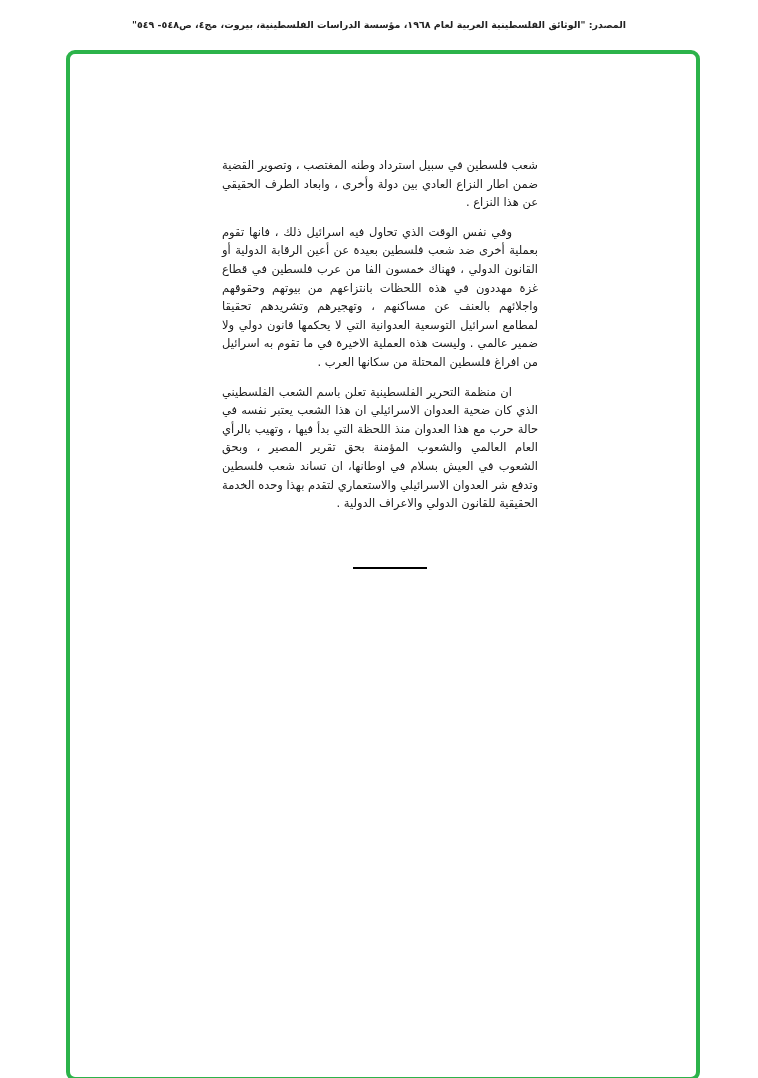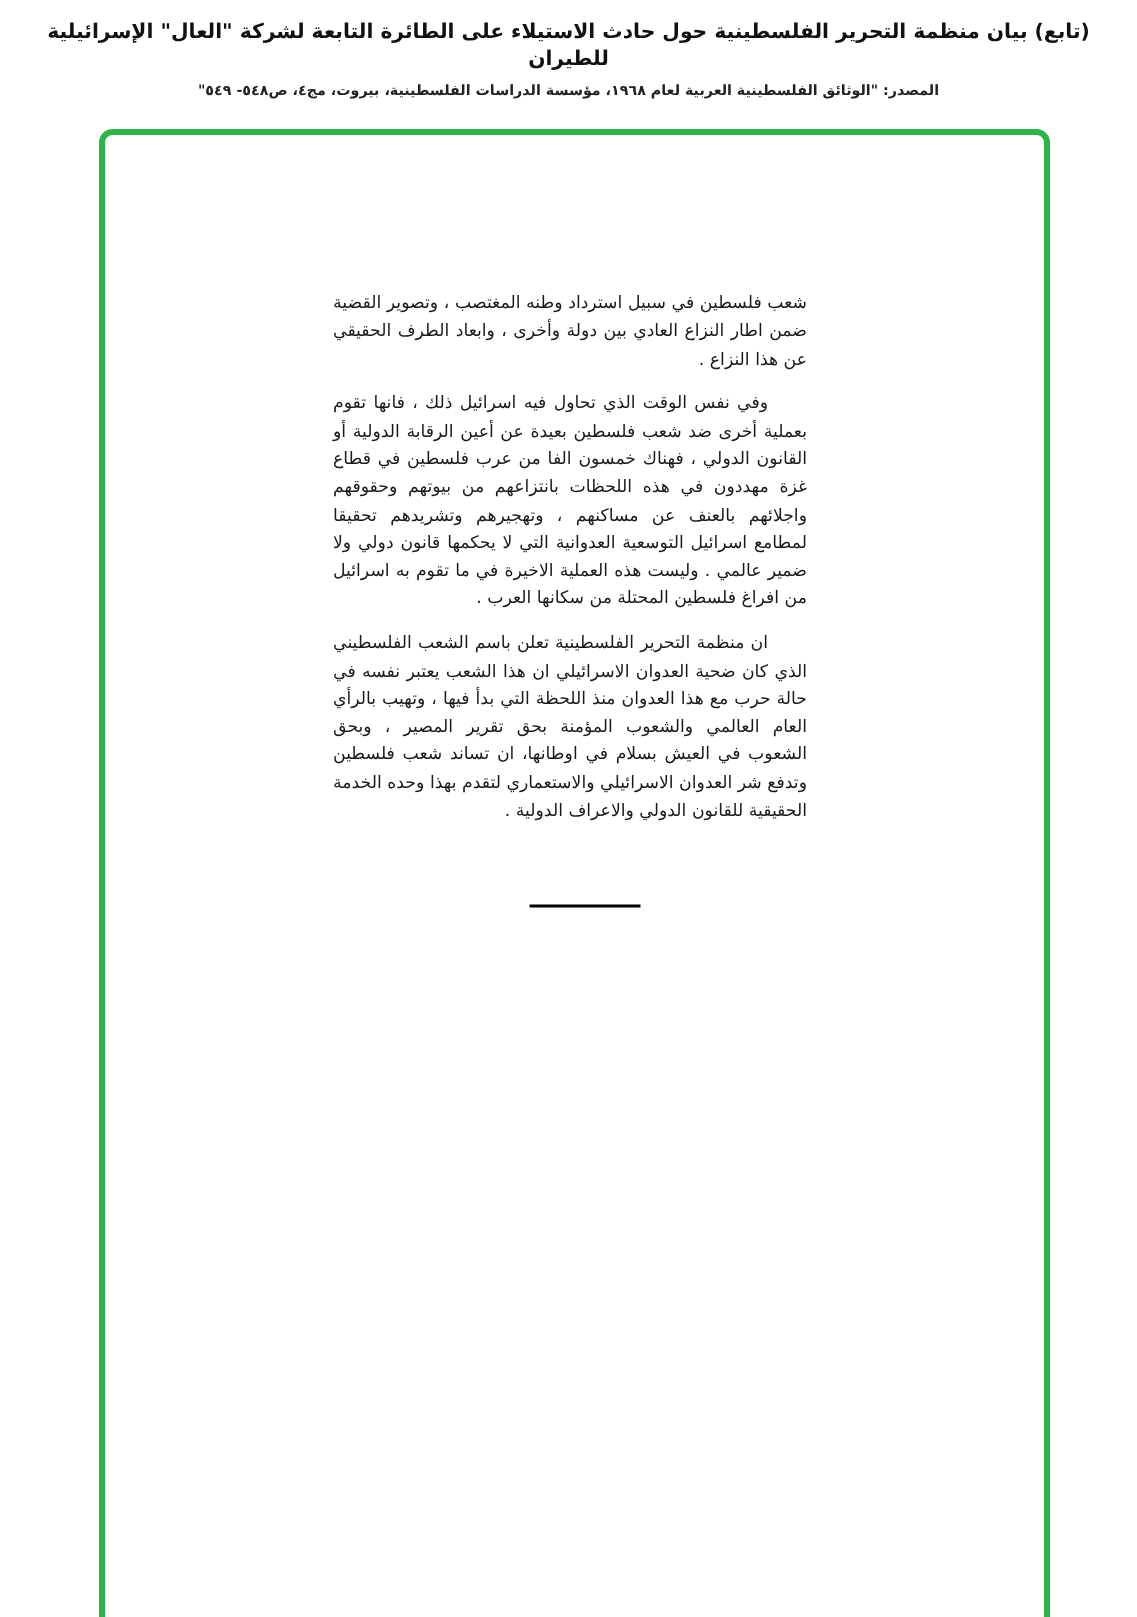--- a/index.html
+++ b/index.html
@@ -67,21 +67,20 @@
     margin-top: 16px;
     direction: rtl;
   }
 </style>
 </head>
 <body>
 
 <div>
 
   <div class="doc-header">
-    <div class="header-title">(تابع) بيان منظمة التحرير الفلسطينية حول حادث الاستيلاء على الطائرة التابعة لشركة "العال" الإسرائيلية للطيران</div>
     <div class="header-source">المصدر: "الوثائق الفلسطينية العربية لعام ١٩٦٨، مؤسسة الدراسات الفلسطينية، بيروت، مج٤، ص٥٤٨- ٥٤٩"</div>
   </div>
 
   <div class="scan-frame" style="border-color: rgb(44, 179, 74);">
     <div class="scan-text">
       <p>شعب فلسطين في سبيل استرداد وطنه المغتصب ، وتصوير القضية ضمن اطار النزاع العادي بين دولة وأخرى ، وابعاد الطرف الحقيقي عن هذا النزاع .</p>
       <p class="indent">وفي نفس الوقت الذي تحاول فيه اسرائيل ذلك ، فانها تقوم بعملية أخرى ضد شعب فلسطين بعيدة عن أعين الرقابة الدولية أو القانون الدولي ، فهناك خمسون الفا من عرب فلسطين في قطاع غزة مهددون في هذه اللحظات بانتزاعهم من بيوتهم وحقوقهم واجلائهم بالعنف عن مساكنهم ، وتهجيرهم وتشريدهم تحقيقا لمطامع اسرائيل التوسعية العدوانية التي لا يحكمها قانون دولي ولا ضمير عالمي . وليست هذه العملية الاخيرة في ما تقوم به اسرائيل من افراغ فلسطين المحتلة من سكانها العرب .</p>
       <p class="indent">ان منظمة التحرير الفلسطينية تعلن باسم الشعب الفلسطيني الذي كان ضحية العدوان الاسرائيلي ان هذا الشعب يعتبر نفسه في حالة حرب مع هذا العدوان منذ اللحظة التي بدأ فيها ، وتهيب بالرأي العام العالمي والشعوب المؤمنة بحق تقرير المصير ، وبحق الشعوب في العيش بسلام في اوطانها، ان تساند شعب فلسطين وتدفع شر العدوان الاسرائيلي والاستعماري لتقدم بهذا وحده الخدمة الحقيقية للقانون الدولي والاعراف الدولية .</p>
     </div>
     <div class="separator-line"></div>

